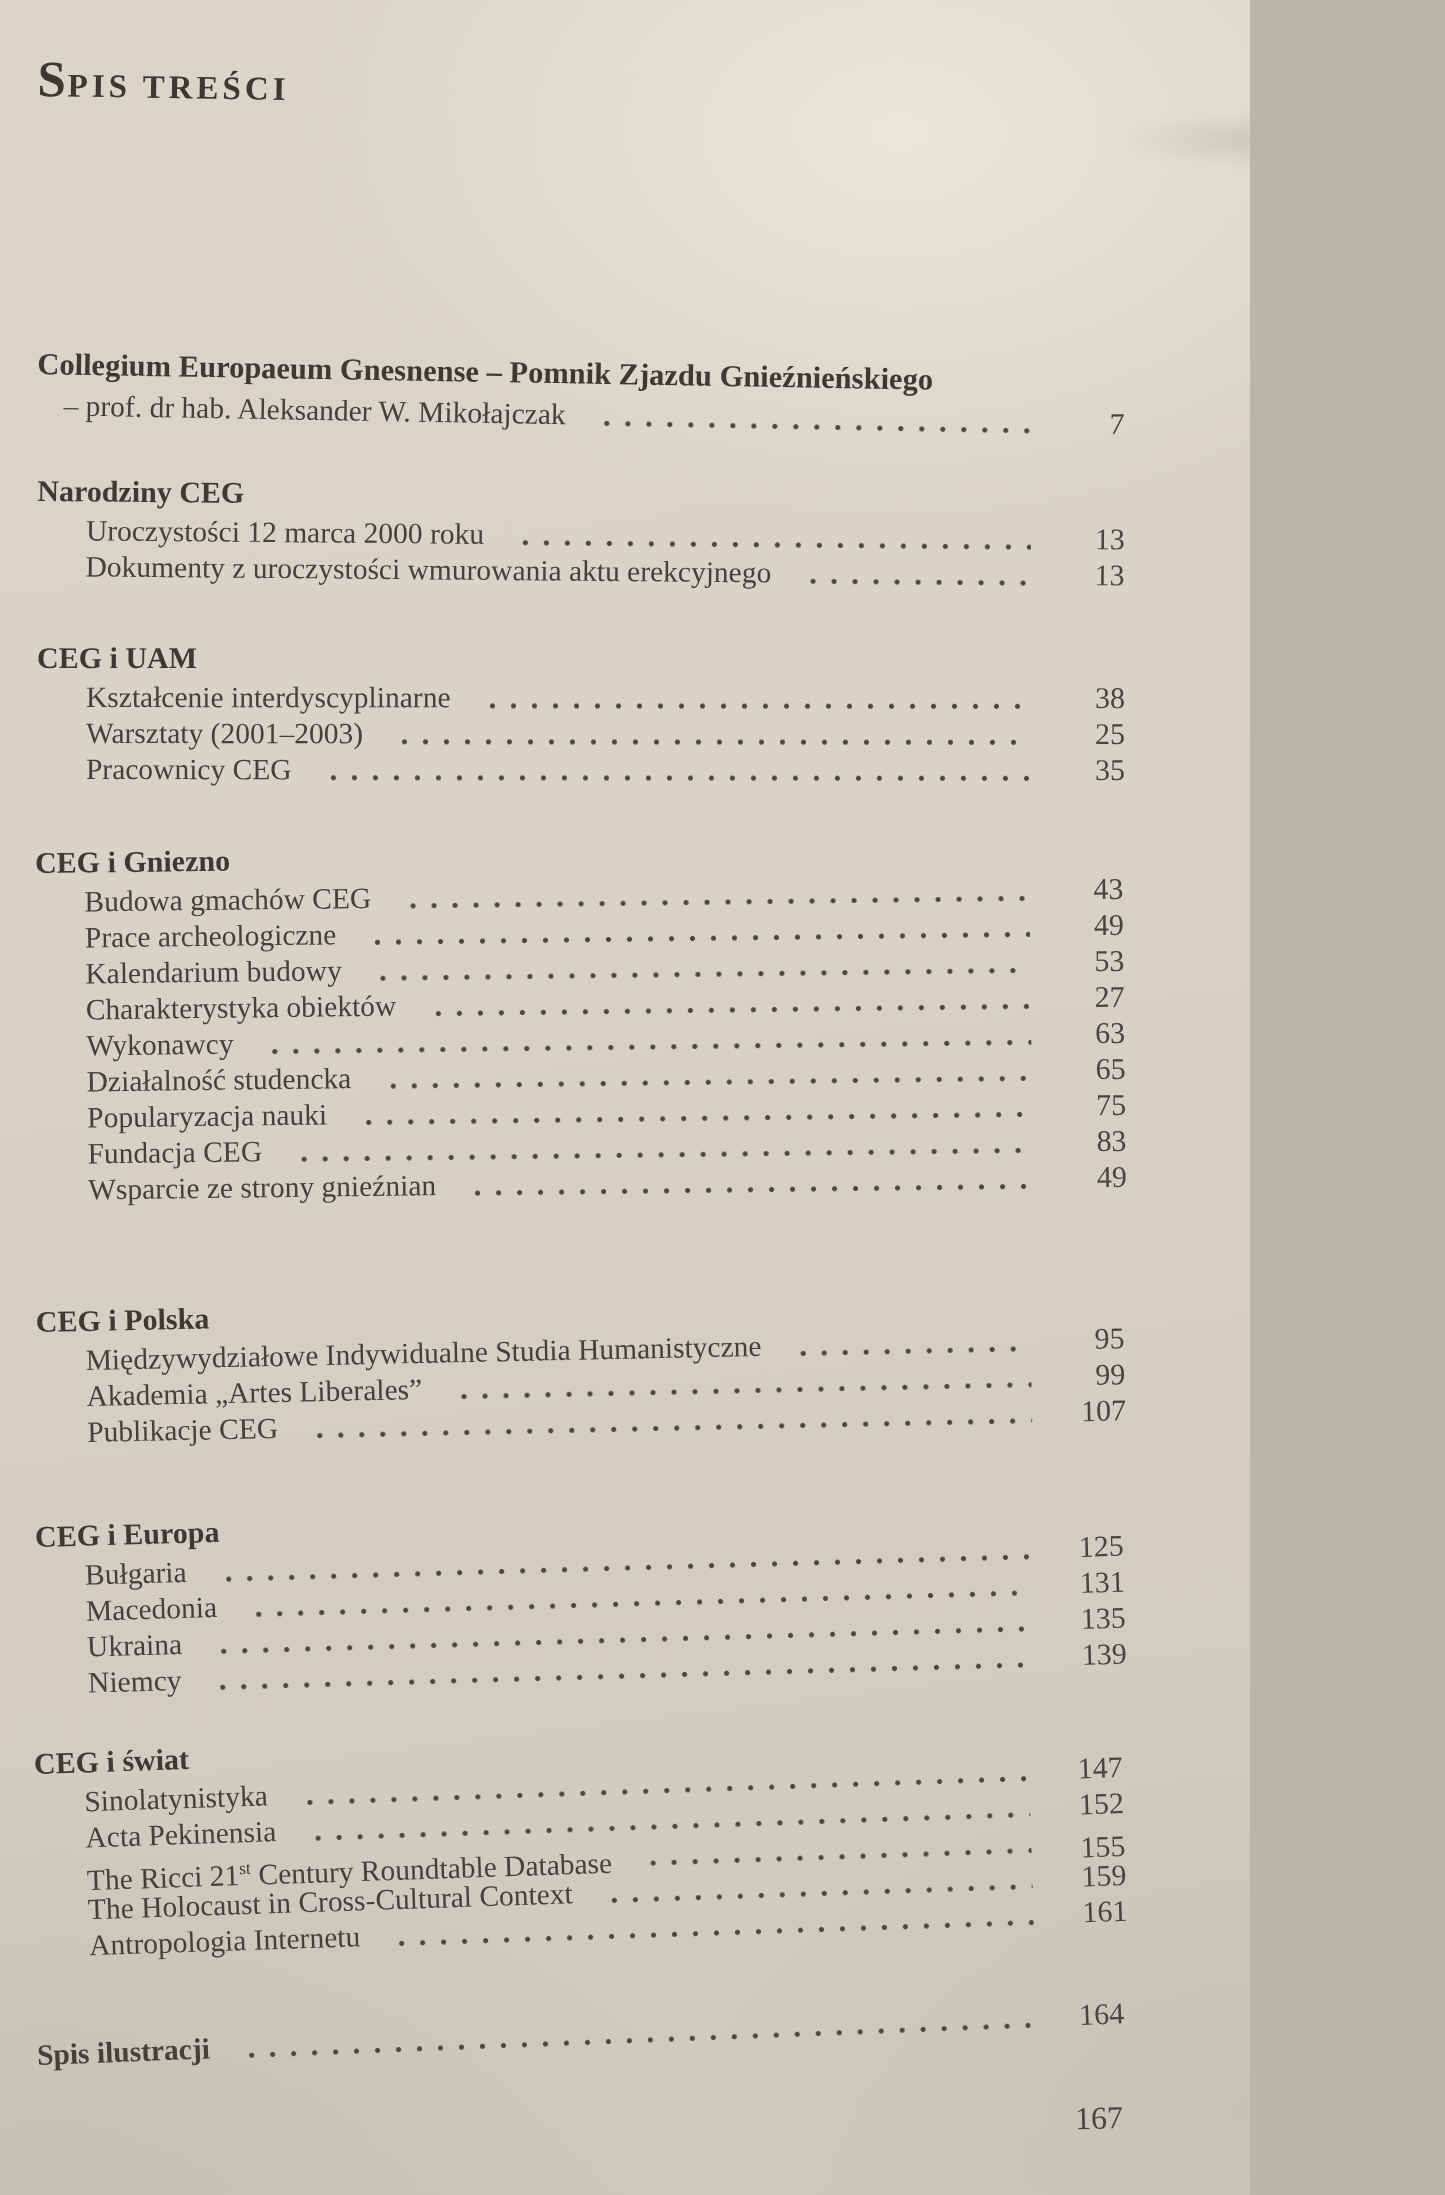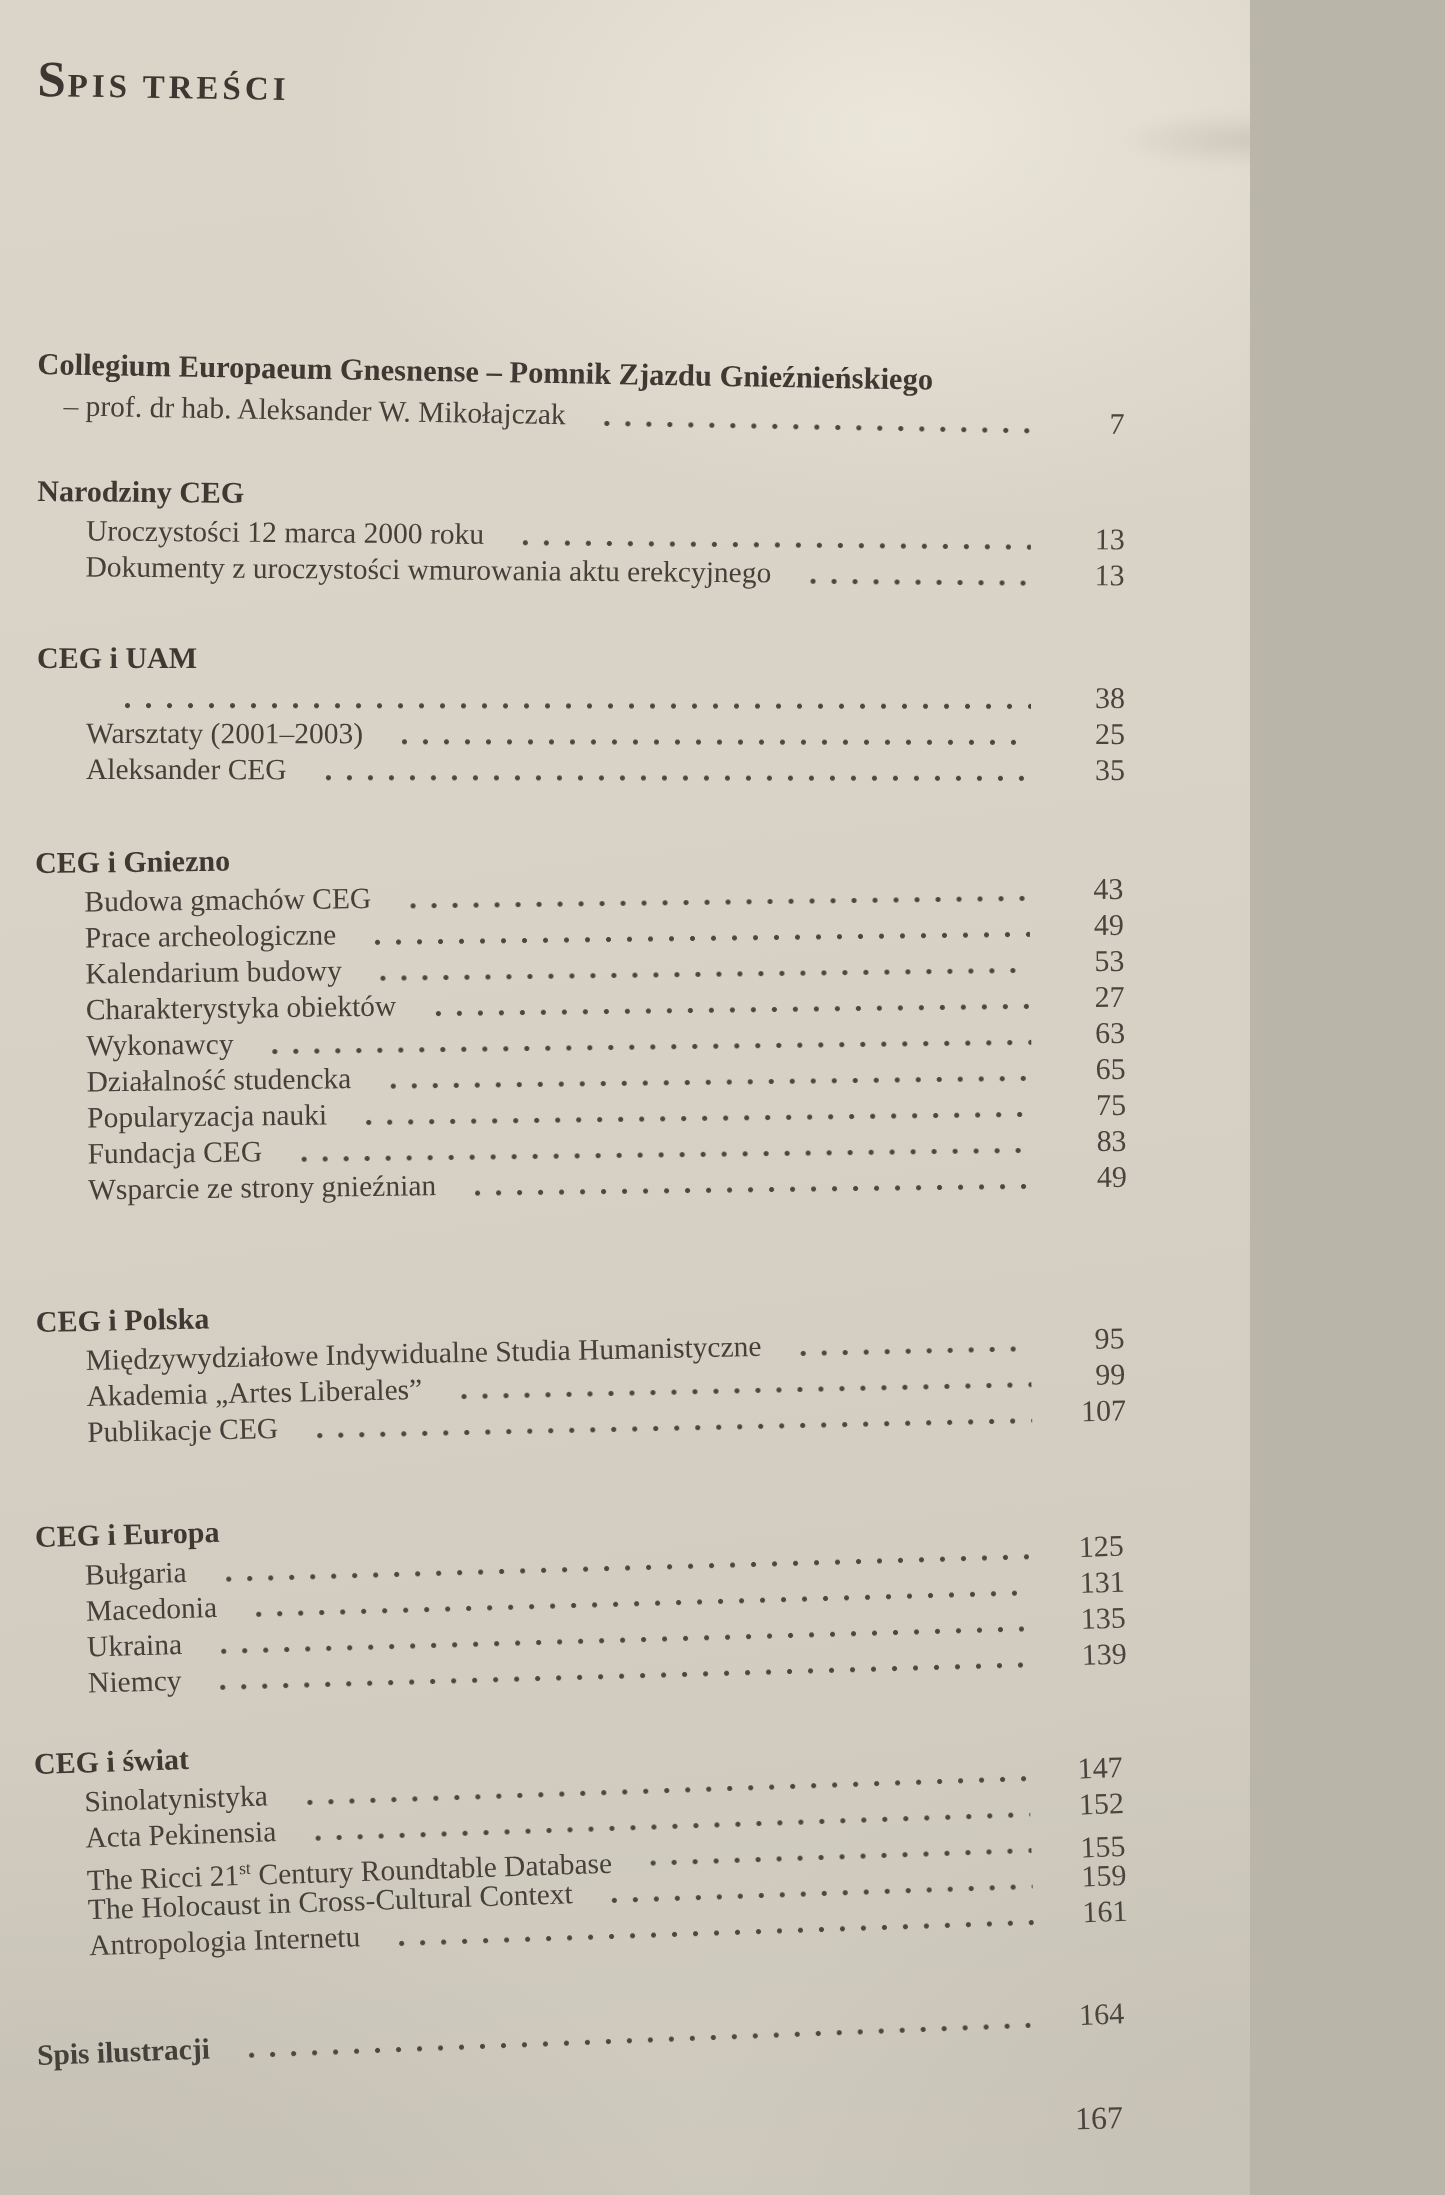--- a/index.html
+++ b/index.html
@@ -153,30 +153,31 @@
           <span class="leader"></span>
           <span class="pagenum">13</span>
         </div>
       </div>
     </div>
 
     <div class="section sec2">
       <div class="sec-heading">CEG i UAM</div>
       <div class="entries">
         <div class="row">
+          <span class="label">Kształcenie interdyscyplinarne</span>
           <span class="leader"></span>
           <span class="pagenum">38</span>
         </div>
         <div class="row">
           <span class="label">Warsztaty (2001–2003)</span>
           <span class="leader"></span>
           <span class="pagenum">25</span>
         </div>
         <div class="row">
-          <span class="label">Aleksander CEG</span>
+          <span class="label">Pracownicy CEG</span>
           <span class="leader"></span>
           <span class="pagenum">35</span>
         </div>
       </div>
     </div>
 
     <div class="section sec3">
       <div class="sec-heading">CEG i Gniezno</div>
       <div class="entries">
         <div class="row">

